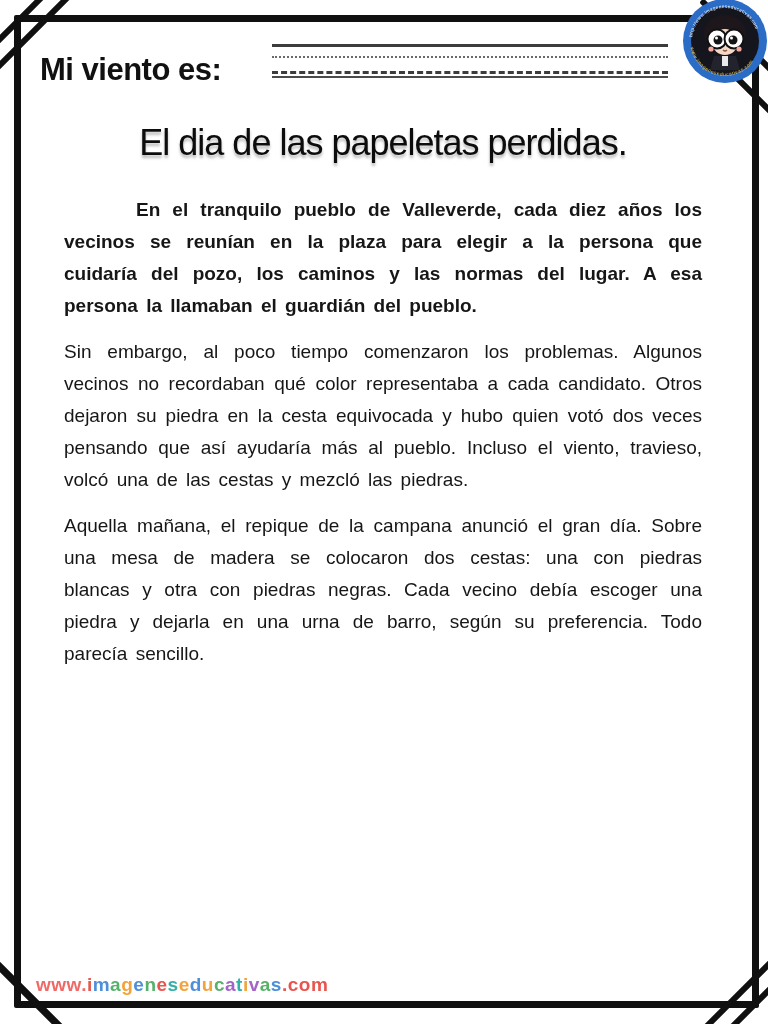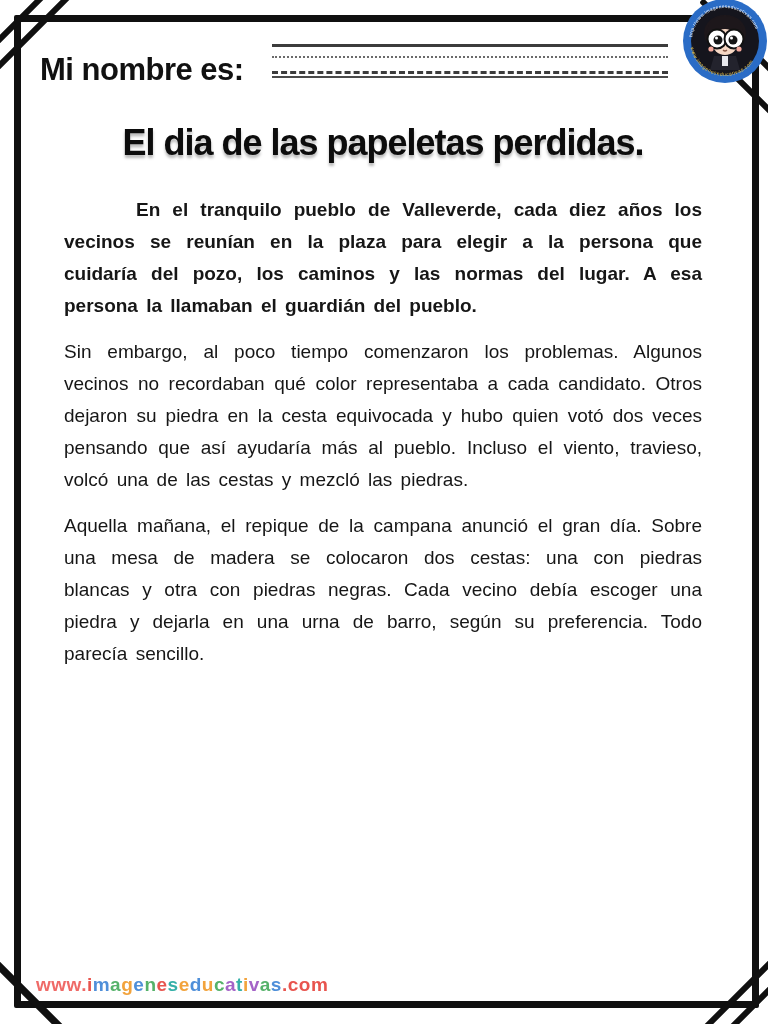--- a/index.html
+++ b/index.html
@@ -61,21 +61,21 @@
     z-index:5;
   }
 
   
   .content{
     position:absolute;
     left:64px;right:66px;top:122px;
   }
   .title{
     font-size:36px;
-    font-weight:bold;
+    font-weight:normal;
     letter-spacing:-1px;
     text-align:center;
     color:#0c0c0c;
     text-shadow:0 3px 3px rgba(0,0,0,0.28);
     margin:0 0 30px 0;
     white-space:nowrap;
   }
   .story p{
     font-size:19px;
     line-height:32px;
@@ -107,21 +107,21 @@
   <div class="frame"></div>
   <div class="slash r-neg" style="left:-36px;top:16px;"></div>
   <div class="slash r-neg" style="left:-24px;top:30px;"></div>
   <div class="slash r-pos" style="left:685px;top:37px;"></div>
   <div class="slash r-pos" style="left:695px;top:89px;"></div>
   <div class="slash r-pos" style="left:-32px;top:987px;"></div>
   <div class="slash r-pos" style="left:-22px;top:999px;"></div>
   <div class="slash r-neg" style="left:685px;top:989px;"></div>
   <div class="slash r-neg" style="left:695px;top:1005px;"></div>
 
-  <div class="name-label">Mi nombre es:</div>
+  <div class="name-label">Mi viento es:</div>
   <div class="name-lines">
     <div class="nl-solid"></div>
     <div class="nl-dotted"></div>
     <div class="nl-dashed"></div>
     <div class="nl-under"></div>
   </div>
 
   <div class="logo">
     <svg width="86" height="86" viewBox="0 0 86 86">
       <defs>

